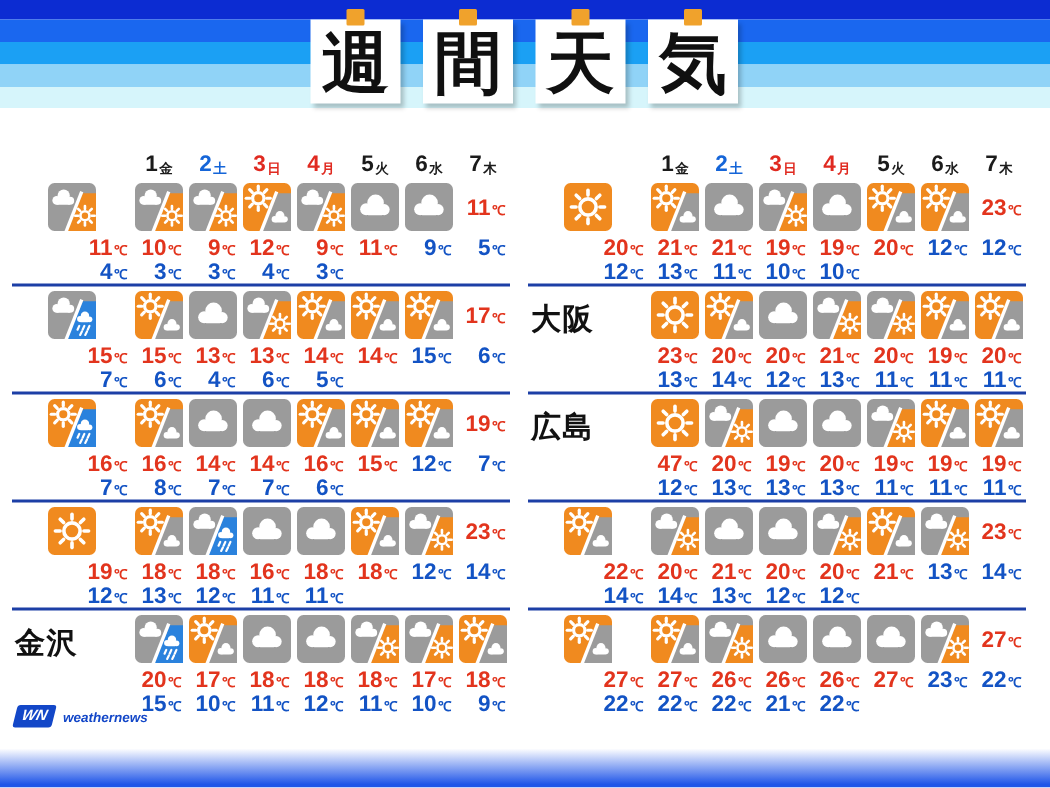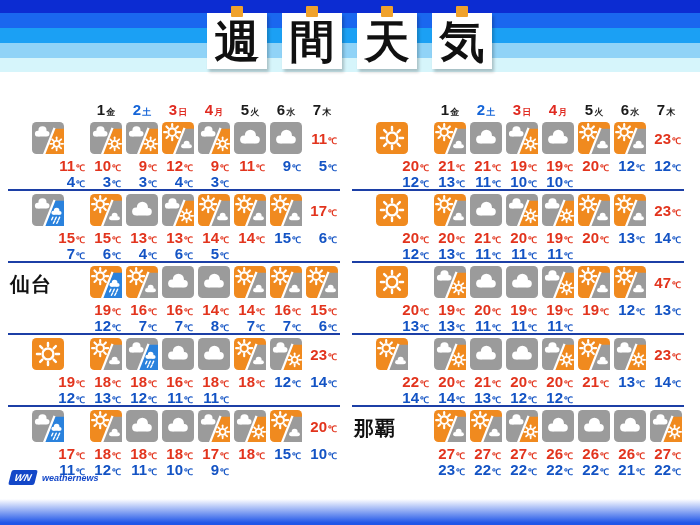--- a/index.html
+++ b/index.html
@@ -511,21 +511,20 @@
       <div class="temp low" style="color:#1353c4">
         <span class="tval">6</span>
         <span class="tunit">℃</span>
       </div>
       <div class="temp low" style="color:#1353c4">
         <span class="tval">5</span>
         <span class="tunit">℃</span>
       </div>
     </div>
     <div class="city-block bordered" style="border-top-color:#1c3fa6">
-      <div class="city-name">仙台</div>
       <div class="icon-cell">
         <svg viewBox="0 0 33 33" width="32" height="32" aria-hidden="true">
           <rect width="33" height="33" rx="4.5" fill="#f08a1f"></rect>
           <circle cx="10.5" cy="10.5" r="3.9" fill="none" stroke="#fff" stroke-width="2.2"></circle>
           <line x1="16.3" y1="10.5" x2="18.8" y2="10.5" stroke="#fff" stroke-width="2.2" stroke-linecap="round"></line>
           <line x1="14.6" y1="14.6" x2="16.4" y2="16.4" stroke="#fff" stroke-width="2.2" stroke-linecap="round"></line>
           <line x1="10.5" y1="16.3" x2="10.5" y2="18.8" stroke="#fff" stroke-width="2.2" stroke-linecap="round"></line>
           <line x1="6.4" y1="14.6" x2="4.6" y2="16.4" stroke="#fff" stroke-width="2.2" stroke-linecap="round"></line>
           <line x1="4.7" y1="10.5" x2="2.2" y2="10.5" stroke="#fff" stroke-width="2.2" stroke-linecap="round"></line>
           <line x1="6.4" y1="6.4" x2="4.6" y2="4.6" stroke="#fff" stroke-width="2.2" stroke-linecap="round"></line>
@@ -895,20 +894,21 @@
       <div class="temp low" style="color:#1353c4">
         <span class="tval">11</span>
         <span class="tunit">℃</span>
       </div>
       <div class="temp low" style="color:#1353c4">
         <span class="tval">11</span>
         <span class="tunit">℃</span>
       </div>
     </div>
     <div class="city-block bordered" style="border-top-color:#1c3fa6">
+      <div class="city-name">金沢</div>
       <div class="icon-cell">
         <svg viewBox="0 0 33 33" width="32" height="32" aria-hidden="true">
           <rect width="33" height="33" rx="4.5" fill="#9b9b9b"></rect>
           <g fill="#fff">
     <circle cx="6.0" cy="12.0" r="3.0"></circle>
     <circle cx="10.8" cy="8.6" r="4.2"></circle>
     <circle cx="15.2" cy="12.2" r="2.8"></circle>
     <rect x="5.2" y="10.9" width="10.6" height="4.1" rx="2.0"></rect>
   </g>
           <path d="M13,33 L24,7 L33,7 L33,33 Z" fill="#2a82dd"></path>
@@ -1304,20 +1304,21 @@
       <div class="temp low" style="color:#1353c4">
         <span class="tval">10</span>
         <span class="tunit">℃</span>
       </div>
       <div class="temp low" style="color:#1353c4">
         <span class="tval">10</span>
         <span class="tunit">℃</span>
       </div>
     </div>
     <div class="city-block bordered" style="border-top-color:#1c3fa6">
+      <div class="city-name">大阪</div>
       <div class="icon-cell">
         <svg viewBox="0 0 33 33" width="32" height="32" aria-hidden="true">
           <rect width="33" height="33" rx="4.5" fill="#f08a1f"></rect>
           <circle cx="16.5" cy="16.5" r="5.6" fill="none" stroke="#fff" stroke-width="2.5"></circle>
           <line x1="24.7" y1="16.5" x2="27.9" y2="16.5" stroke="#fff" stroke-width="2.5" stroke-linecap="round"></line>
           <line x1="22.3" y1="22.3" x2="24.6" y2="24.6" stroke="#fff" stroke-width="2.5" stroke-linecap="round"></line>
           <line x1="16.5" y1="24.7" x2="16.5" y2="27.9" stroke="#fff" stroke-width="2.5" stroke-linecap="round"></line>
           <line x1="10.7" y1="22.3" x2="8.4" y2="24.6" stroke="#fff" stroke-width="2.5" stroke-linecap="round"></line>
           <line x1="8.3" y1="16.5" x2="5.1" y2="16.5" stroke="#fff" stroke-width="2.5" stroke-linecap="round"></line>
           <line x1="10.7" y1="10.7" x2="8.4" y2="8.4" stroke="#fff" stroke-width="2.5" stroke-linecap="round"></line>
@@ -1497,20 +1498,21 @@
       <div class="temp low" style="color:#1353c4">
         <span class="tval">11</span>
         <span class="tunit">℃</span>
       </div>
       <div class="temp low" style="color:#1353c4">
         <span class="tval">11</span>
         <span class="tunit">℃</span>
       </div>
     </div>
     <div class="city-block bordered" style="border-top-color:#1c3fa6">
+      <div class="city-name">広島</div>
       <div class="icon-cell">
         <svg viewBox="0 0 33 33" width="32" height="32" aria-hidden="true">
           <rect width="33" height="33" rx="4.5" fill="#f08a1f"></rect>
           <circle cx="16.5" cy="16.5" r="5.6" fill="none" stroke="#fff" stroke-width="2.5"></circle>
           <line x1="24.7" y1="16.5" x2="27.9" y2="16.5" stroke="#fff" stroke-width="2.5" stroke-linecap="round"></line>
           <line x1="22.3" y1="22.3" x2="24.6" y2="24.6" stroke="#fff" stroke-width="2.5" stroke-linecap="round"></line>
           <line x1="16.5" y1="24.7" x2="16.5" y2="27.9" stroke="#fff" stroke-width="2.5" stroke-linecap="round"></line>
           <line x1="10.7" y1="22.3" x2="8.4" y2="24.6" stroke="#fff" stroke-width="2.5" stroke-linecap="round"></line>
           <line x1="8.3" y1="16.5" x2="5.1" y2="16.5" stroke="#fff" stroke-width="2.5" stroke-linecap="round"></line>
           <line x1="10.7" y1="10.7" x2="8.4" y2="8.4" stroke="#fff" stroke-width="2.5" stroke-linecap="round"></line>
@@ -1869,21 +1871,20 @@
       <div class="temp low" style="color:#1353c4">
         <span class="tval">12</span>
         <span class="tunit">℃</span>
       </div>
       <div class="temp low" style="color:#1353c4">
         <span class="tval">12</span>
         <span class="tunit">℃</span>
       </div>
     </div>
     <div class="city-block bordered" style="border-top-color:#1c3fa6">
-      <div class="city-name">那覇</div>
       <div class="icon-cell">
         <svg viewBox="0 0 33 33" width="32" height="32" aria-hidden="true">
           <rect width="33" height="33" rx="4.5" fill="#f08a1f"></rect>
           <circle cx="10.5" cy="10.5" r="3.9" fill="none" stroke="#fff" stroke-width="2.2"></circle>
           <line x1="16.3" y1="10.5" x2="18.8" y2="10.5" stroke="#fff" stroke-width="2.2" stroke-linecap="round"></line>
           <line x1="14.6" y1="14.6" x2="16.4" y2="16.4" stroke="#fff" stroke-width="2.2" stroke-linecap="round"></line>
           <line x1="10.5" y1="16.3" x2="10.5" y2="18.8" stroke="#fff" stroke-width="2.2" stroke-linecap="round"></line>
           <line x1="6.4" y1="14.6" x2="4.6" y2="16.4" stroke="#fff" stroke-width="2.2" stroke-linecap="round"></line>
           <line x1="4.7" y1="10.5" x2="2.2" y2="10.5" stroke="#fff" stroke-width="2.2" stroke-linecap="round"></line>
           <line x1="6.4" y1="6.4" x2="4.6" y2="4.6" stroke="#fff" stroke-width="2.2" stroke-linecap="round"></line>

